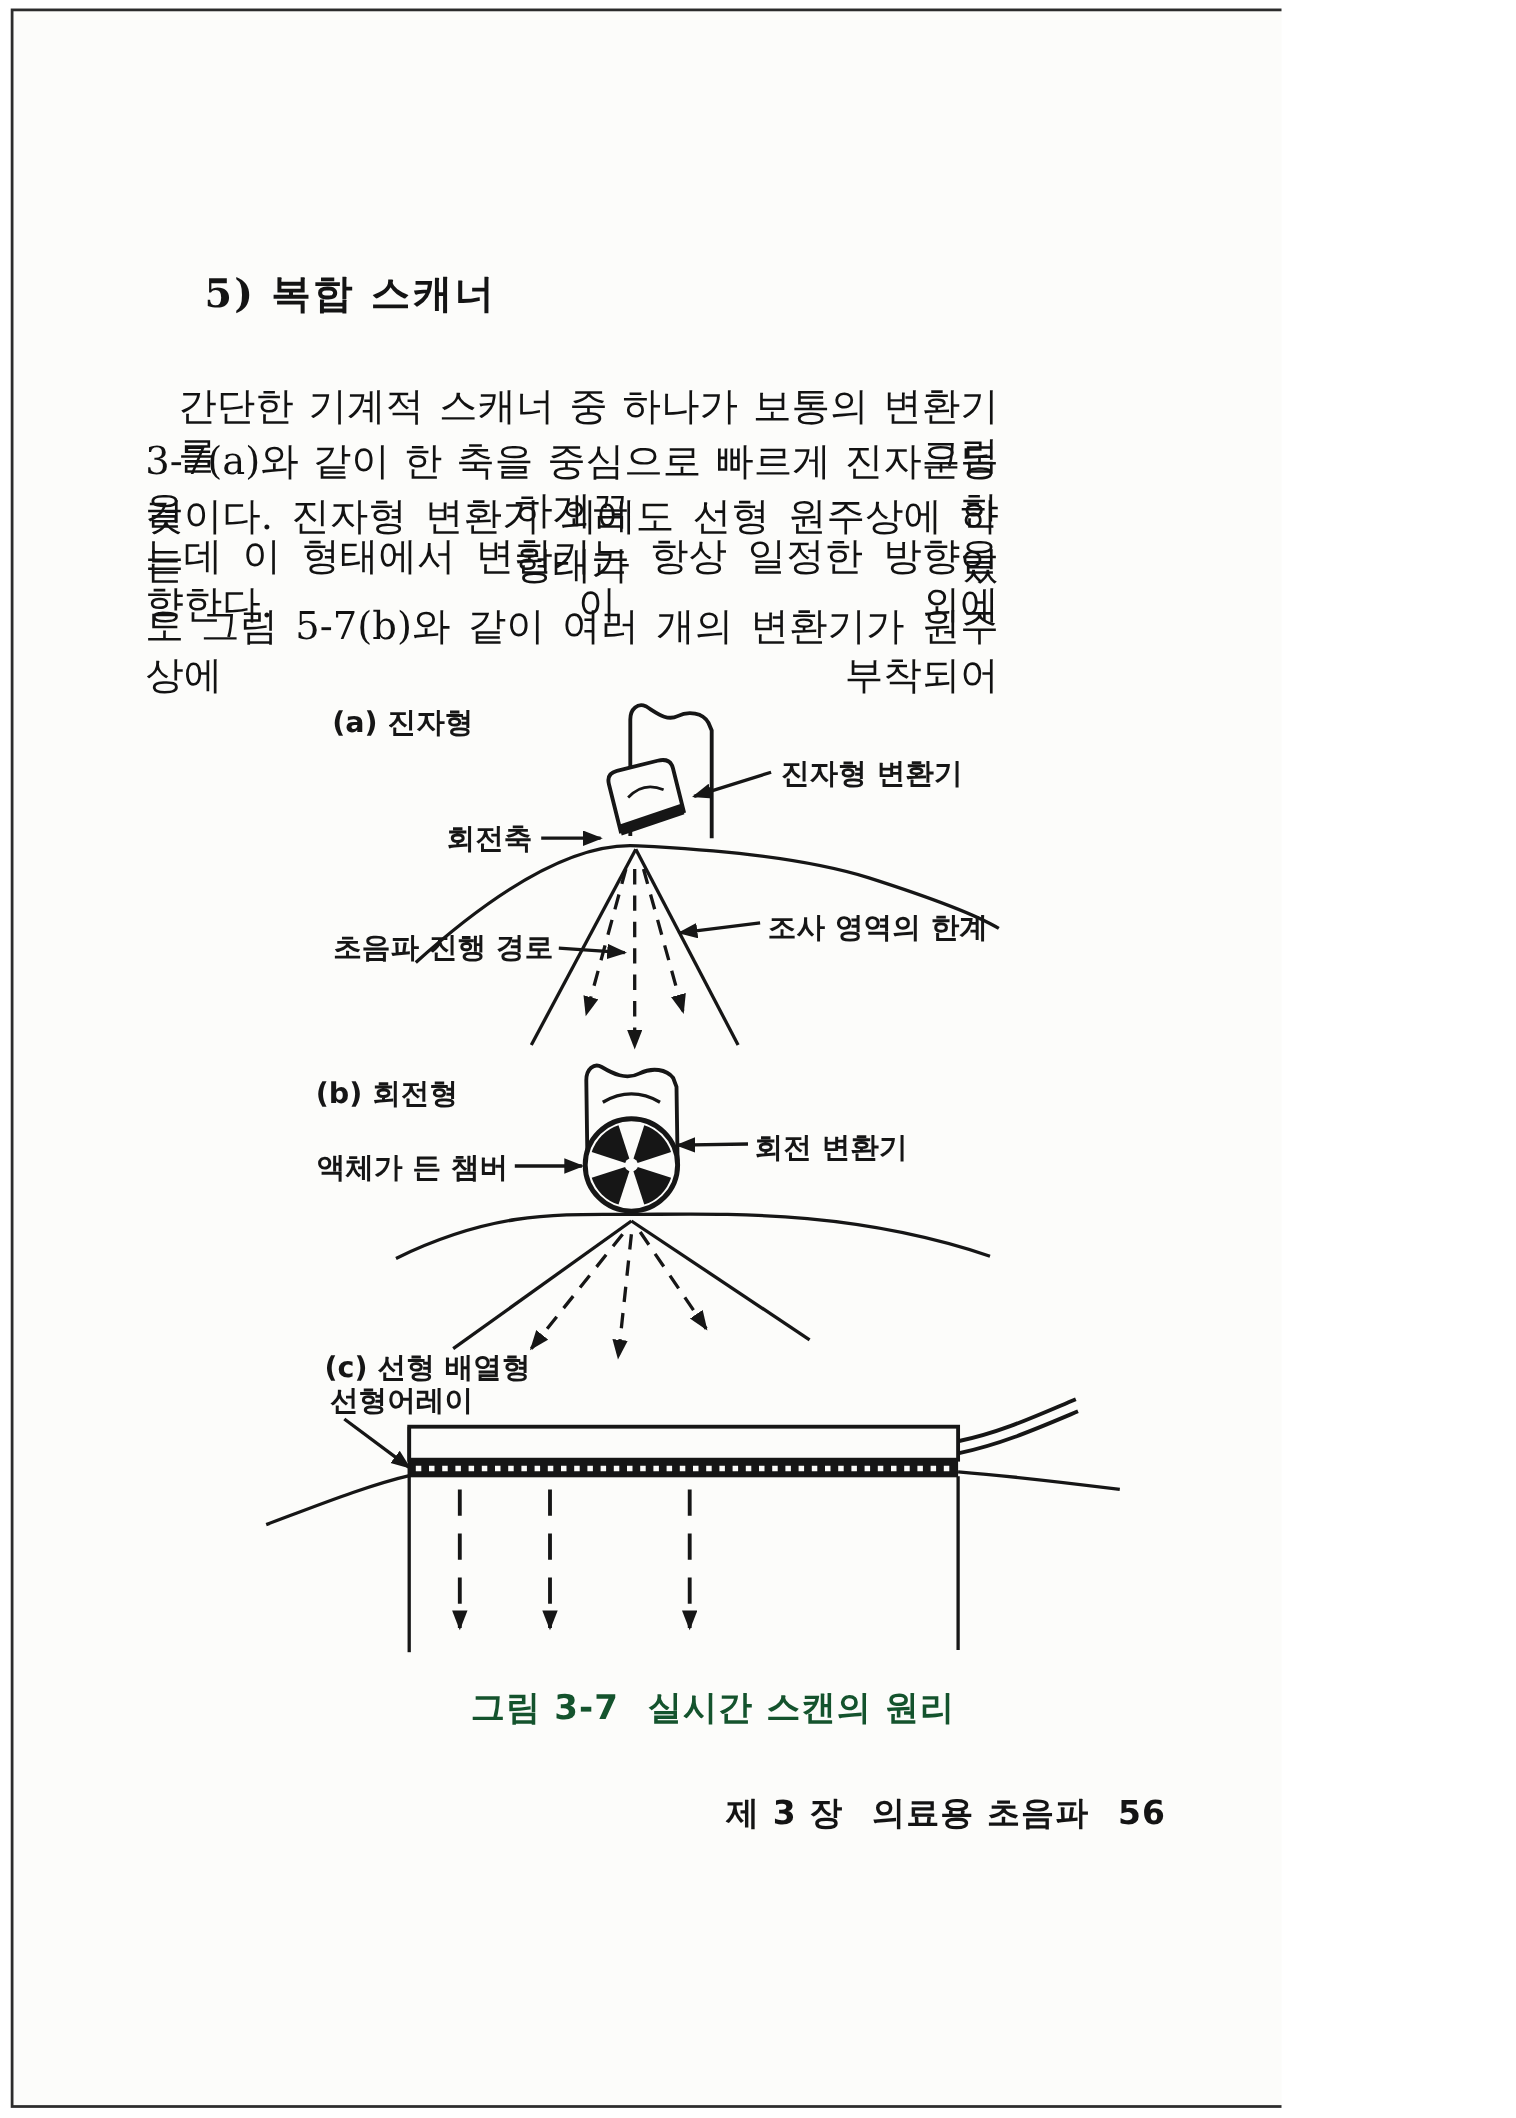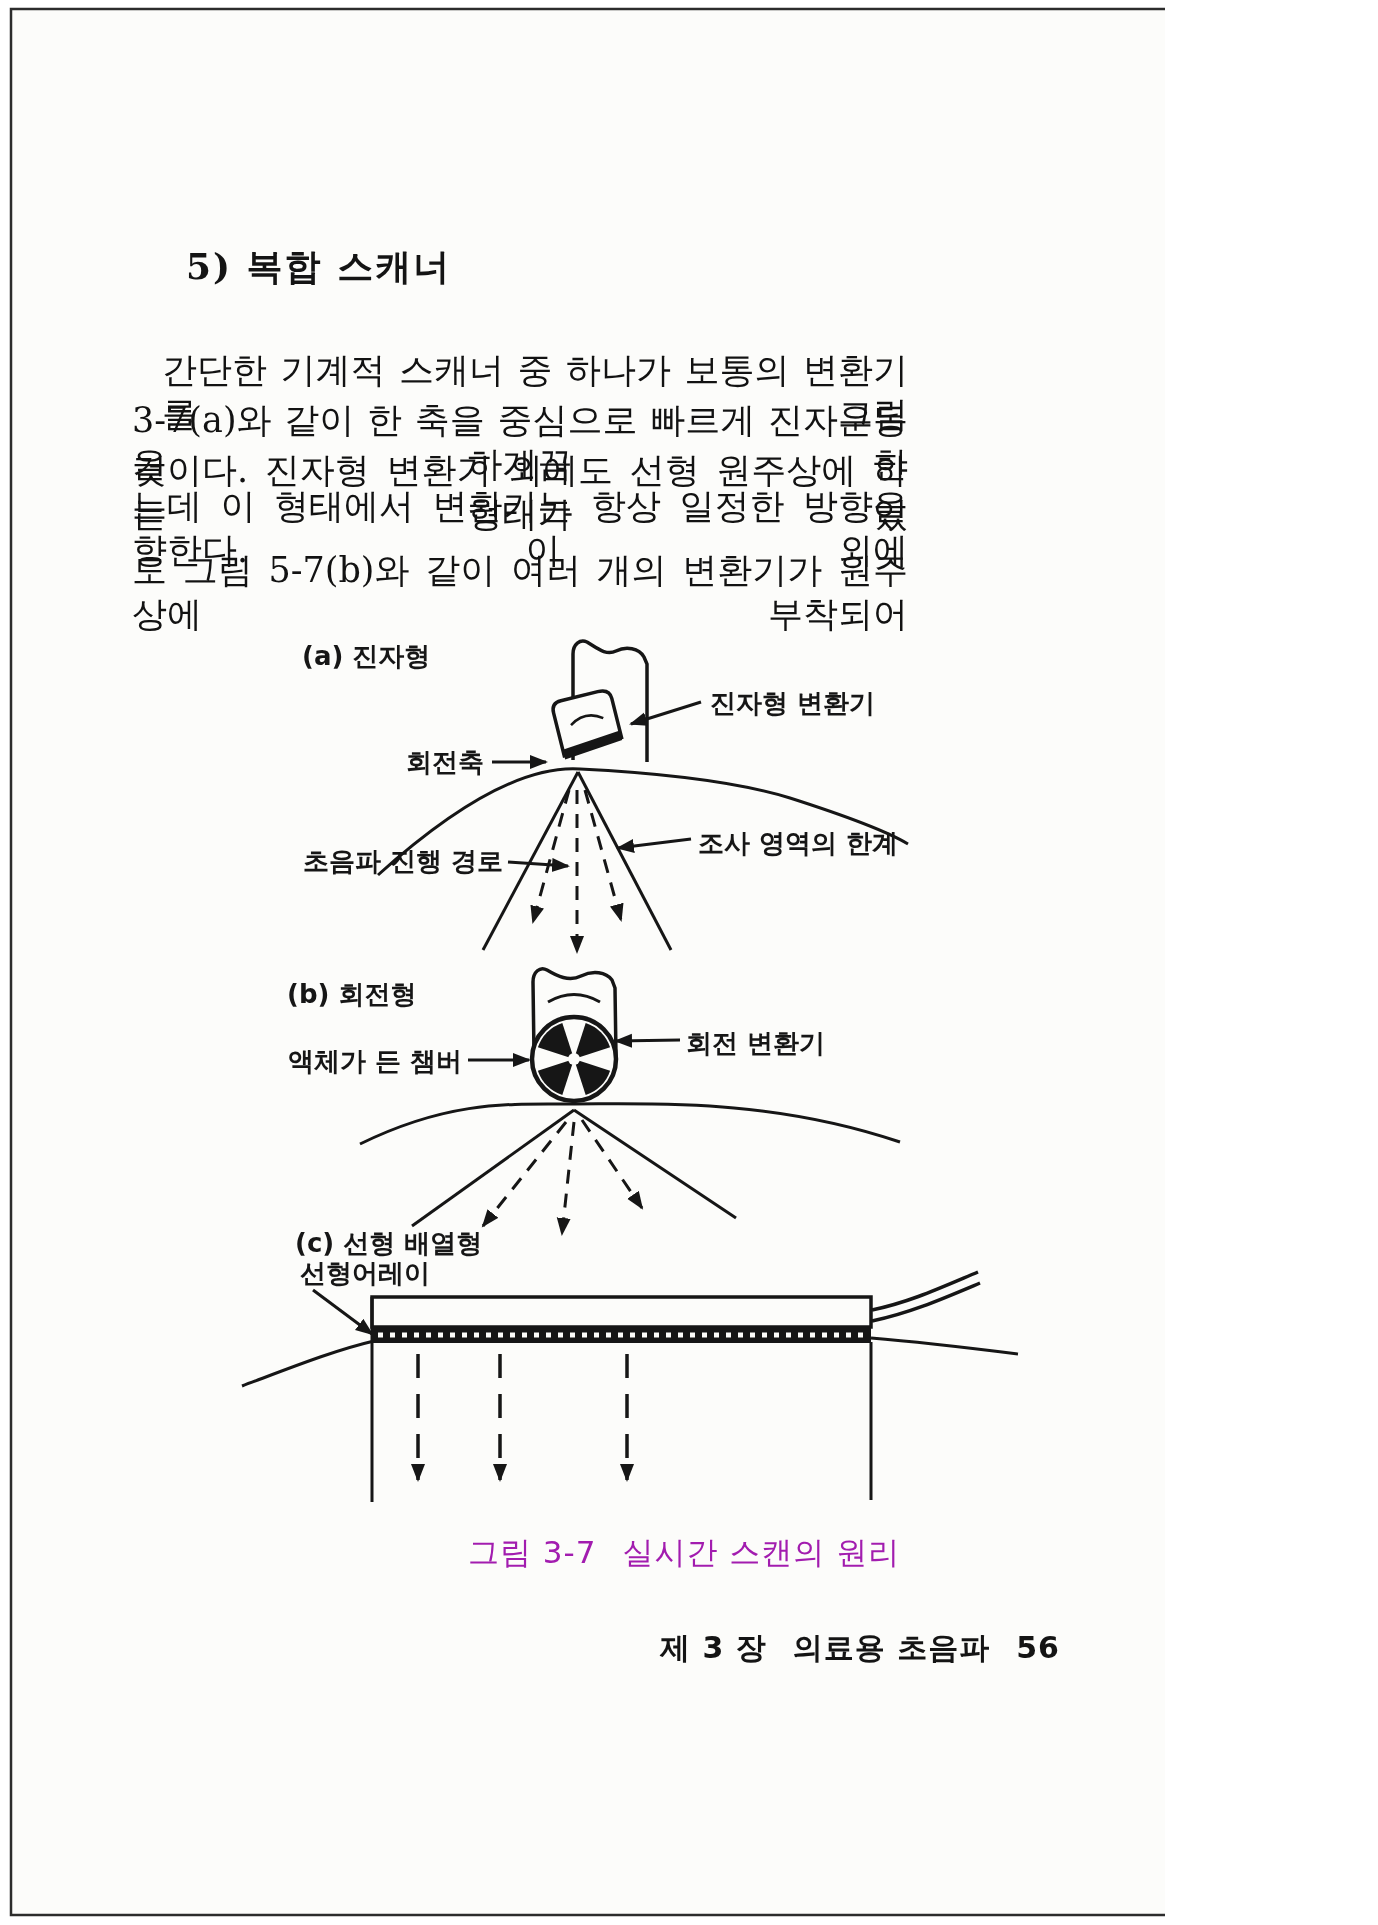--- a/index.html
+++ b/index.html
@@ -7,21 +7,21 @@
           font-family:"DejaVu Sans","Liberation Sans",sans-serif;color:#161616;}
   .frame{position:absolute;left:0;top:0;width:1378px;height:1925px;}
   .heading{position:absolute;left:186px;top:243px;font-size:36px;font-weight:600;
            font-family:"DejaVu Serif","Liberation Serif",serif;letter-spacing:2px;color:#141414;}
   .pline{position:absolute;left:132px;width:776px;font-size:35px;line-height:44px;font-weight:400;
          font-family:"DejaVu Serif","Liberation Serif",serif;color:#121212;
          text-align:justify;text-align-last:justify;white-space:normal;}
   .pline.indent{padding-left:30px;width:746px;}
   .figure{position:absolute;left:150px;top:620px;width:1000px;height:920px;}
   .fig-label{font:600 26px "DejaVu Sans","Liberation Sans",sans-serif;fill:#161616;}
-  .caption{position:absolute;left:468px;top:1532px;font-size:31px;font-weight:400;color:#a21caf;
+  .caption{position:absolute;left:428px;top:1532px;font-size:31px;font-weight:700;color:#14532d;
            letter-spacing:1px;}
   .caption .gap{display:inline-block;width:26px;}
   .footer{position:absolute;left:600px;top:1628px;width:460px;text-align:right;
           font-size:30px;font-weight:700;color:#141414;letter-spacing:1px;}
   .footer .sp{display:inline-block;width:26px;}
   .stroke{fill:none;stroke:#161616;}
 </style>
 </head>
 <body>
 

